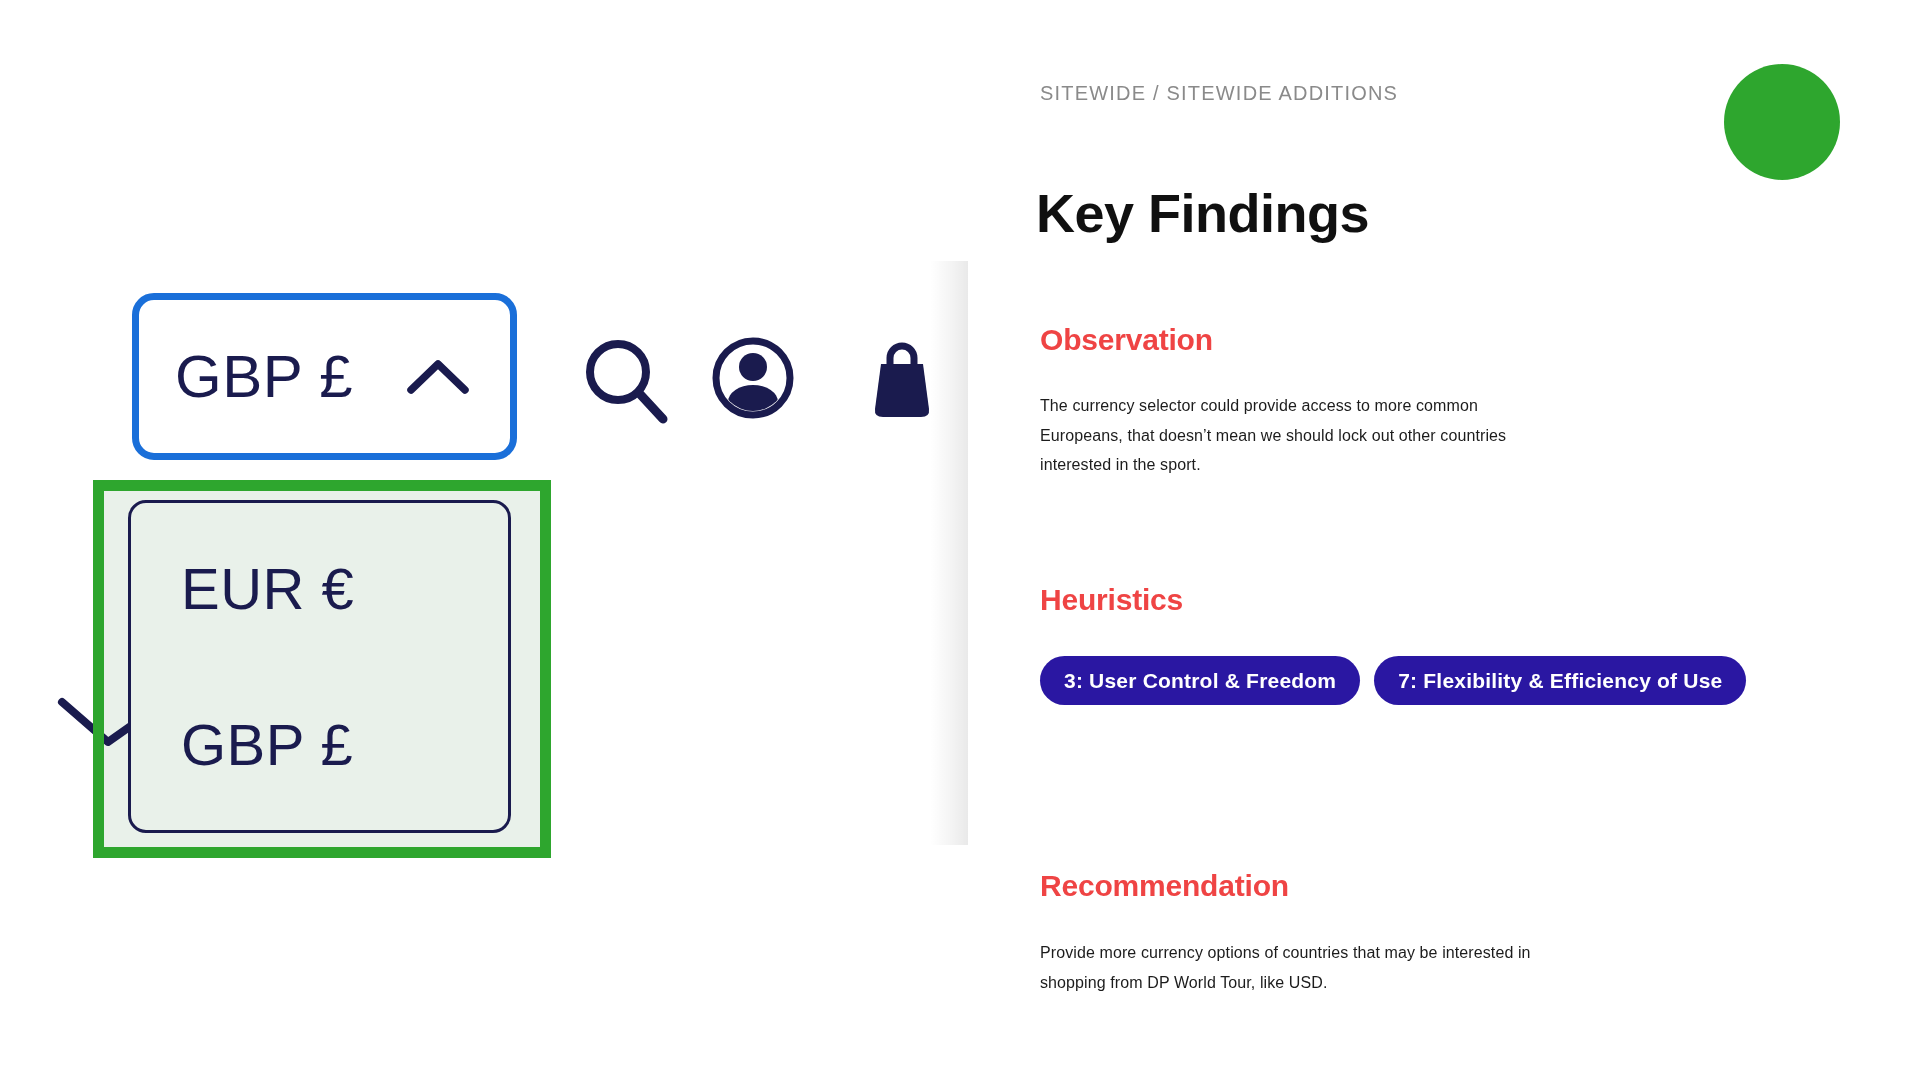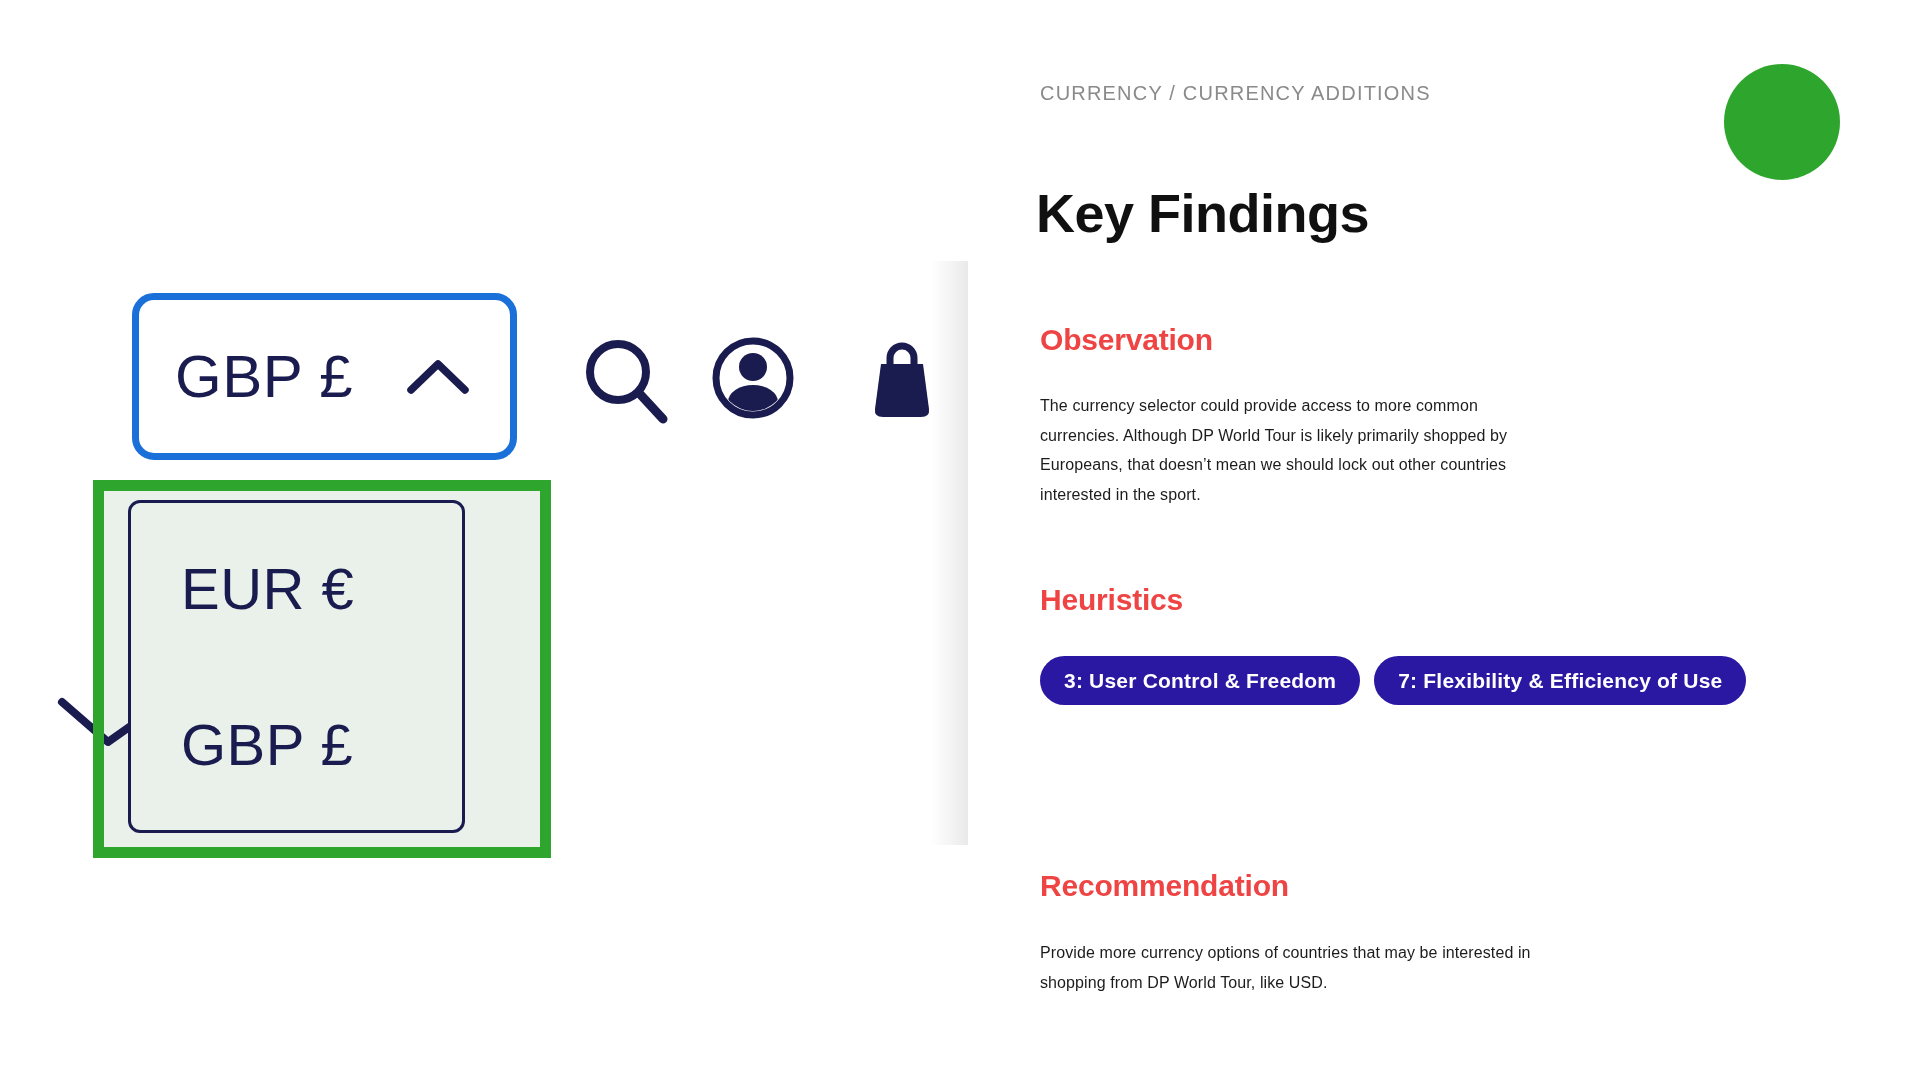--- a/index.html
+++ b/index.html
@@ -30,22 +30,22 @@
   .green-fill {
     position: absolute; left: 93px; top: 480px; width: 458px; height: 378px;
     background: #e9f1ea; z-index: 1;
   }
   .annot-chevron { position: absolute; left: 56px; top: 694px; z-index: 2; }
   .green-border {
     position: absolute; left: 93px; top: 480px; width: 458px; height: 378px;
     border: 11px solid #2ea62e; z-index: 3; pointer-events: none;
   }
   .dropdown-panel {
-    position: absolute; left: 128px; top: 500px; width: 337px; height: 333px;
-    border: 3px solid #1a1b4e; border-radius: 12px; background: #e9f1ea; z-index: 4;
+    position: absolute; left: 128px; top: 500px; width: 383px; height: 333px;
+    border: 3px solid #1a1b4e; border-radius: 18px; background: #e9f1ea; z-index: 4;
   }
   .dropdown-option {
     position: absolute; left: 50px; font-size: 58px; color: #1a1b4e;
     line-height: 76px; letter-spacing: 0.5px; white-space: nowrap; cursor: pointer;
   }
   .dropdown-option.opt-0 { top: 48px; }
   .dropdown-option.opt-1 { top: 204px; }
 
   
   .breadcrumb {
@@ -127,31 +127,30 @@
   <polyline points="6,8 52,48 106,10" fill="none" stroke="#1a1b4e" stroke-width="8" stroke-linecap="round" stroke-linejoin="round"></polyline>
 </svg>
 
 <div class="green-border"></div>
 
 <div class="dropdown-panel">
   <span class="dropdown-option opt-0">EUR €</span>
   <span class="dropdown-option opt-1">GBP £</span>
 </div>
 
-<div class="breadcrumb">CURRENCY / CURRENCY ADDITIONS</div>
+<div class="breadcrumb">SITEWIDE / SITEWIDE ADDITIONS</div>
 
 <div class="status-dot"></div>
 
 <h1 class="page-title">Key Findings</h1>
 
 <h2 class="section-heading heading-observation">Observation</h2>
 
 <div class="body-text body-observation">
   <div class="line">The currency selector could provide access to more common</div>
-  <div class="line">currencies. Although DP World Tour is likely primarily shopped by</div>
   <div class="line">Europeans, that doesn’t mean we should lock out other countries</div>
   <div class="line">interested in the sport.</div>
 </div>
 
 <h2 class="section-heading heading-heuristics">Heuristics</h2>
 
 <div class="pills">
   <span class="pill">3: User Control &amp; Freedom</span>
   <span class="pill">7: Flexibility &amp; Efficiency of Use</span>
 </div>

